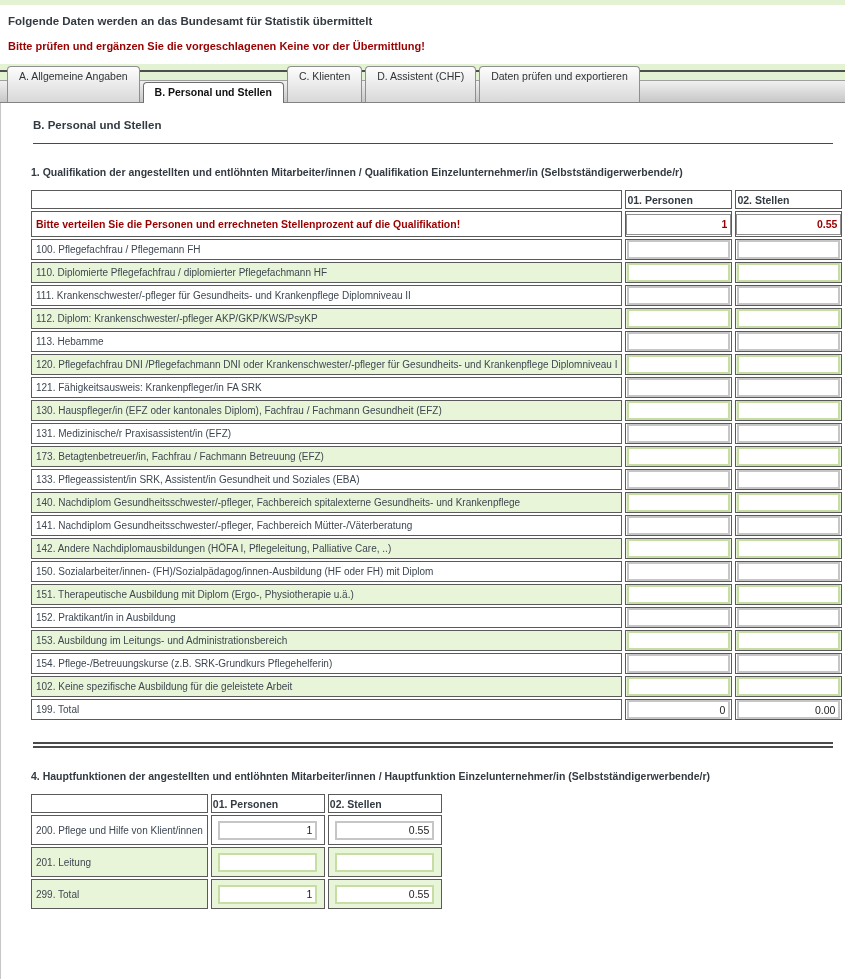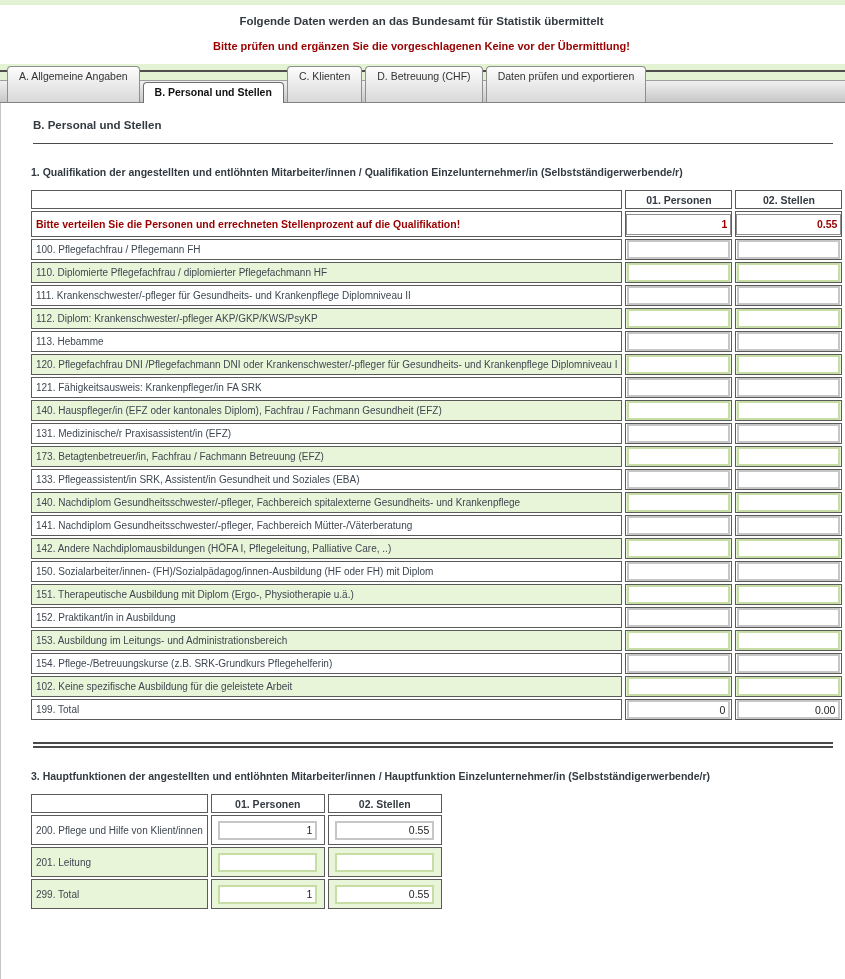--- a/index.html
+++ b/index.html
@@ -6,21 +6,21 @@
   html, body { margin: 0; padding: 0; }
   body {
     width: 845px; height: 979px;
     background: #ffffff;
     font-family: "Liberation Sans", sans-serif;
     font-size: 11px;
     color: #3e4751;
     overflow: hidden;
   }
   .top-strip { height: 5px; background: #e3f2d3; }
-  .intro { padding: 7px 10px 0 8px; text-align: center; }
+  .intro { padding: 7px 10px 0 8px; }
   .intro-title { font-weight: bold; font-size: 11.5px; color: #333a41; margin: 3px 0 0; }
   .intro-warning { font-weight: bold; font-size: 11px; color: #990000; margin: 13px 0 12px; }
   .band-top { height: 8px; background: #e3f2d3; border-bottom: 2px solid #4e4e4e; }
   .band-bottom { height: 8px; background: #e3f2d3; }
 
   .tabstrip {
     height: 23px;
     background: linear-gradient(#f0f0f0, #c7c7c7);
     border-top: 1px solid #9f9f9f;
     border-bottom: 1px solid #828282;
@@ -55,21 +55,21 @@
     border-left: 1px solid #c6c6c6;
     padding: 10px 10px 0 30px;
     min-height: 880px;
   }
   .page-heading { font-weight: bold; font-size: 11.5px; color: #333a41; margin: 6px 0 0 2px; }
   .rule { border: none; border-top: 1px solid #4a4a4a; margin: 12px 2px 0 2px; }
   .table-title { font-weight: bold; font-size: 10.5px; color: #333a41; margin: 22px 0 10px 0; }
 
   table { border-collapse: separate; border-spacing: 3px 2px; margin-left: -3px; }
   th, td { border: 1px solid #5a5a5a; background: #ffffff; }
-  th.vh { width: 118px; height: 19px; font-size: 10.5px; font-weight: bold; text-align: center; color: #333a41; }
+  th.vh { width: 118px; height: 19px; font-size: 10.5px; font-weight: bold; text-align: left; color: #333a41; }
   th.lh { height: 19px; }
   td.lbl  { width: 562px; height: 16px; padding: 0 4px; font-size: 10px; white-space: nowrap; overflow: hidden; }
   td.lbl2 { width: 164px; height: 30px; padding: 6px 4px; font-size: 10px; white-space: nowrap; overflow: hidden; }
   tr.green td { background: #e9f5d9; }
   td.val { width: 118px; text-align: center; padding: 0; }
   td.hint-lbl { color: #990000; font-weight: bold; font-size: 10.5px; height: 26px; }
 
   .inp {
     width: 103px; height: 19px;
     border: 2px solid #c6c6c6;
@@ -108,21 +108,21 @@
   <div class="intro-warning">Bitte prüfen und ergänzen Sie die vorgeschlagenen Keine vor der Übermittlung!</div>
 </div>
 
 <div class="band-top"></div>
 <div class="band-bottom"></div>
 
 <div class="tabstrip">
     <div class="tab">A. Allgemeine Angaben</div>
     <div class="tab active">B. Personal und Stellen</div>
     <div class="tab">C. Klienten</div>
-    <div class="tab">D. Betreuung (CHF)</div>
+    <div class="tab">D. Assistent (CHF)</div>
     <div class="tab">Daten prüfen und exportieren</div>
   </div>
 
 <div class="content">
 
   <div class="page-heading">B. Personal und Stellen</div>
   <hr class="rule">
 
   <div class="table-title">1. Qualifikation der angestellten und entlöhnten Mitarbeiter/innen / Qualifikation Einzelunternehmer/in (Selbstständigerwerbende/r)</div>
 
@@ -173,21 +173,21 @@
           <td class="lbl">120. Pflegefachfrau DNI /Pflegefachmann DNI oder Krankenschwester/-pfleger für Gesundheits- und Krankenpflege Diplomniveau I</td>
           <td class="val"><input type="text" class="inp" value="" style=""></td>
           <td class="val"><input type="text" class="inp" value="" style=""></td>
         </tr>
         <tr>
           <td class="lbl">121. Fähigkeitsausweis: Krankenpfleger/in FA SRK</td>
           <td class="val"><input type="text" class="inp" value="" style=""></td>
           <td class="val"><input type="text" class="inp" value="" style=""></td>
         </tr>
         <tr class="green">
-          <td class="lbl">140. Hauspfleger/in (EFZ oder kantonales Diplom), Fachfrau / Fachmann Gesundheit (EFZ)</td>
+          <td class="lbl">130. Hauspfleger/in (EFZ oder kantonales Diplom), Fachfrau / Fachmann Gesundheit (EFZ)</td>
           <td class="val"><input type="text" class="inp" value="" style=""></td>
           <td class="val"><input type="text" class="inp" value="" style=""></td>
         </tr>
         <tr>
           <td class="lbl">131. Medizinische/r Praxisassistent/in (EFZ)</td>
           <td class="val"><input type="text" class="inp" value="" style=""></td>
           <td class="val"><input type="text" class="inp" value="" style=""></td>
         </tr>
         <tr class="green">
           <td class="lbl">173. Betagtenbetreuer/in, Fachfrau / Fachmann Betreuung (EFZ)</td>
@@ -247,21 +247,21 @@
         <tr>
           <td class="lbl">199. Total</td>
           <td class="val"><input type="text" class="inp total" readonly="" value="0" style=""></td>
           <td class="val"><input type="text" class="inp total" readonly="" value="0.00" style=""></td>
         </tr>
       </tbody>
   </table>
 
   <div class="double-rule"></div>
 
-  <div class="table-title">3. Hauptfunktionen der angestellten und entlöhnten Mitarbeiter/innen / Hauptfunktion Einzelunternehmer/in (Selbstständigerwerbende/r)</div>
+  <div class="table-title">4. Hauptfunktionen der angestellten und entlöhnten Mitarbeiter/innen / Hauptfunktion Einzelunternehmer/in (Selbstständigerwerbende/r)</div>
 
   <table class="t2">
     <thead>
       <tr>
         <th class="lh"></th>
         <th class="vh">01. Personen</th>
         <th class="vh">02. Stellen</th>
       </tr>
     </thead>
     <tbody>

